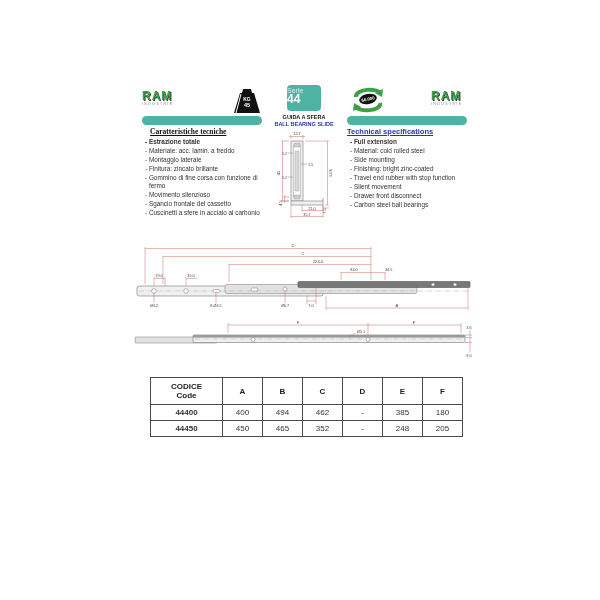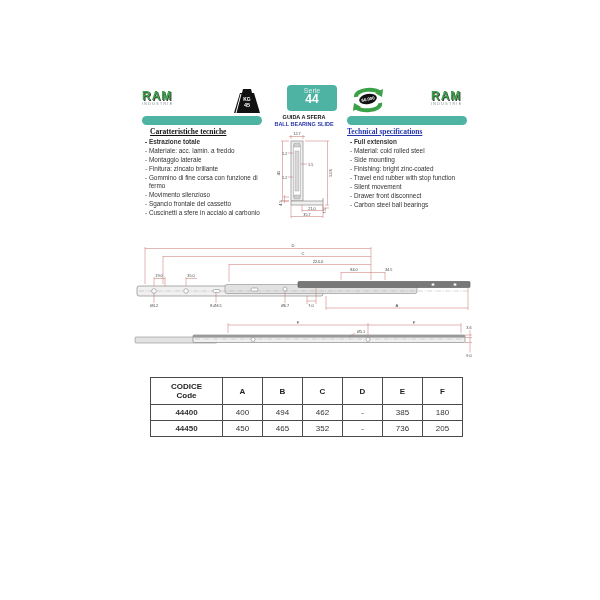--- a/index.html
+++ b/index.html
@@ -13,21 +13,21 @@
 
   
   .teal-bar{height:9px;width:120px;border-radius:5px;background:#4fb3a4;}
   .sec-title{font-size:7.5px;font-weight:bold;text-decoration:underline;}
   .sec-title.it{color:#111;}
   .sec-title.en{color:#2534a8;}
 
   
   .weight{width:30px;height:30px;}
   
-  .serie-badge{width:50px;height:26px;background:#4fb3a4;border-radius:4px;text-align:center;color:#fff;}
+  .serie-badge{width:34px;height:26px;background:#4fb3a4;border-radius:4px;text-align:left;color:#fff;}
   .serie-label{font-size:7px;color:rgba(255,255,255,.78);padding-top:2px;}
   .serie-num{font-size:12px;font-weight:bold;line-height:11px;}
   .prod-title{width:80px;text-align:center;line-height:1.25;}
   .prod-it{font-size:5.5px;font-weight:bold;color:#111;}
   .prod-en{font-size:5.5px;font-weight:bold;color:#2534a8;}
 
   
   .spec-list{width:130px;font-size:6.4px;line-height:1.32;color:#333;}
   .spec-item{padding-left:7px;text-indent:-4px;margin-bottom:.5px;}
   .spec-item.bold{font-weight:bold;}
@@ -86,21 +86,21 @@
     <path d="M7 12 C 6 4, 28 2, 32 9" stroke="#3aa147" stroke-width="4" fill="none"></path>
     <path d="M34 4 l-1 8 l-7 -4 z" fill="#3aa147"></path>
     <path d="M31 18 C 33 26, 10 28, 6 21" stroke="#3aa147" stroke-width="4" fill="none"></path>
     <path d="M4 26 l1 -8 l7 4 z" fill="#3aa147"></path>
     <ellipse cx="19" cy="14" rx="9" ry="5" fill="#111" transform="rotate(-12 19 14)"></ellipse>
     <text x="19" y="15.6" text-anchor="middle" fill="#fff" font-size="4.4" font-weight="bold" transform="rotate(-12 19 14)">60.000</text>
   </svg>
 </div>
 
 <div class="abs teal-bar" style="left:347px;top:88px;"></div>
-<div class="abs sec-title en" style="left:347px;top:99px;font-family:Liberation Serif, serif;">Technical specifications</div>
+<div class="abs sec-title en" style="left:347px;top:99px;">Technical specifications</div>
 
 <div class="abs ram-logo" style="left:431px;top:62px;">
   <div class="ram-name">RAM</div>
   <div class="ram-sub">INDUSTRIE</div>
 </div>
 
 <div class="abs spec-list" style="left:142px;top:110px;" id="specs-it">
     <div class="spec-item bold">- Estrazione totale</div>
     <div class="spec-item">- Materiale: acc. lamin. a freddo</div>
     <div class="spec-item">- Montaggio laterale</div>
@@ -265,17 +265,17 @@
         <td>-</td>
         <td>385</td>
         <td>180</td>
       </tr>
       <tr>
         <td class="code">44450</td>
         <td>450</td>
         <td>465</td>
         <td>352</td>
         <td>-</td>
-        <td>736</td>
+        <td>248</td>
         <td>205</td>
       </tr>
     </tbody>
 </table>
 
 </body></html>

